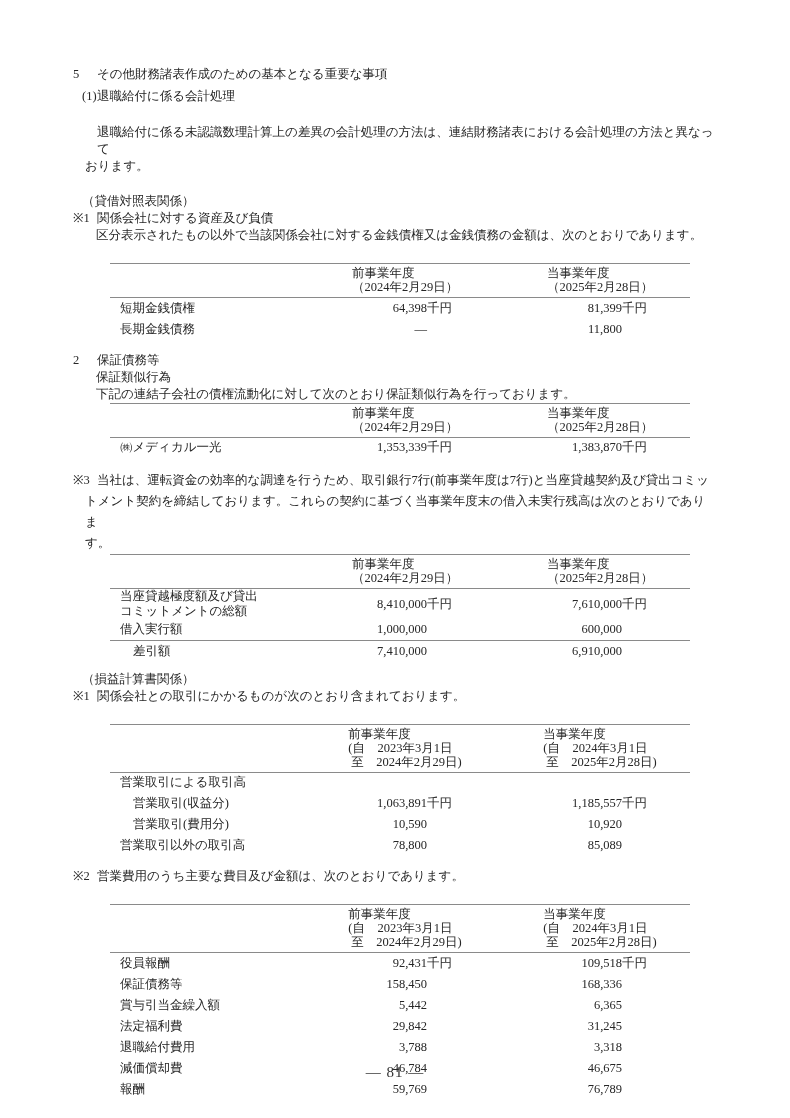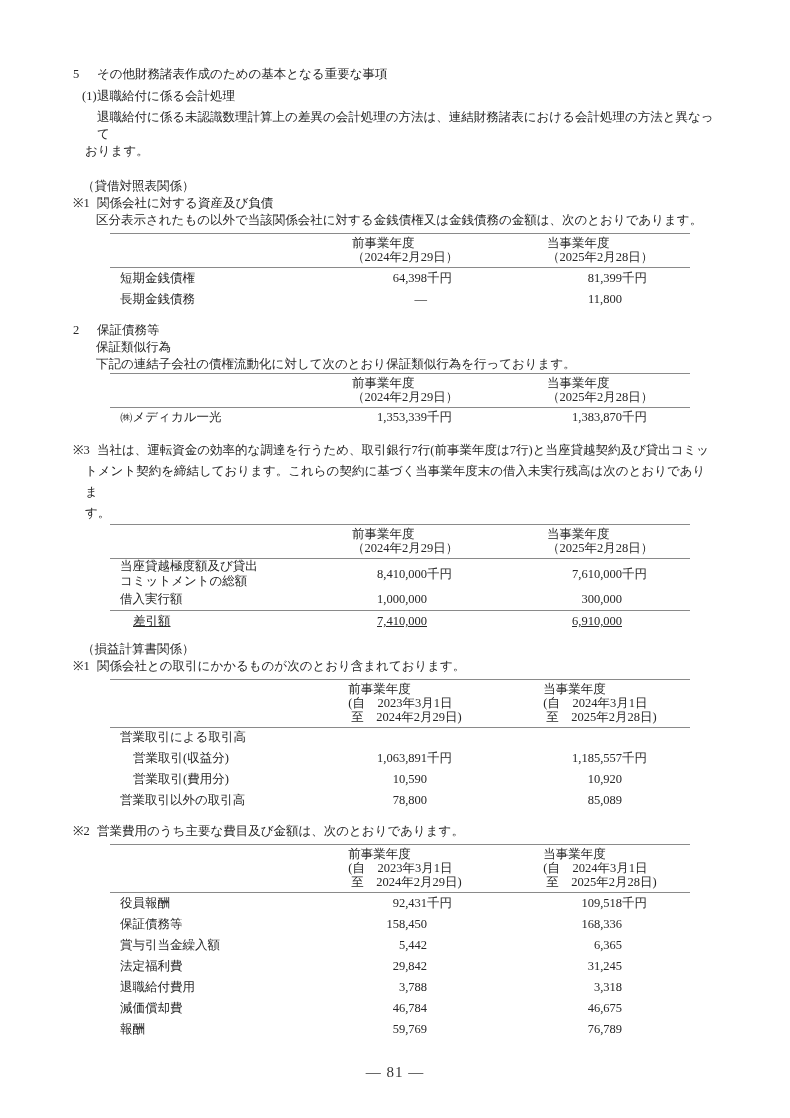--- a/index.html
+++ b/index.html
@@ -29,25 +29,25 @@
   .hgrp { display:inline-block; text-align:left; }
   .hl  { display:block; white-space:pre; }
   .hl1 { display:block; }
   tbody td { height:21px; vertical-align:middle; line-height:15px; }
   td.lab { text-align:left; padding-left:10px; }
   td.lab.ind { padding-left:23px; }
   td.num { text-align:right; }
   td.n1 { padding-right:58px; }
   td.n2 { padding-right:43px; }
   .unit { display:inline-block; width:25px; text-align:left; white-space:nowrap; }
-  tr.sum td { border-top:1px solid #8a8a8a;text-decoration:underline; }
+  tr.sum td { border-top:1px solid #8a8a8a; }
   tr.tall td { height:31px; }
   .lab2 { display:block; line-height:15px; }
 
-  .gap4  { margin-top:4px; }
+  .gap4  { margin-top:19px; }
   .gap5  { margin-top:5px; }
   .gap12 { margin-top:12px; }
   .gap18 { margin-top:18px; }
   .para3 .mrow, .para3 .tline { line-height:21px; }
 
   .pagenum { position:absolute; top:1064px; left:0; width:790px; text-align:center;
              font-size:15px; letter-spacing:1px; color:#333; }
 </style>
 </head>
 <body>
@@ -172,21 +172,21 @@
         <td class="lab">
           <span class="lab2">当座貸越極度額及び貸出</span>
             <span class="lab2">コミットメントの総額</span>
         </td>
         <td class="num n1"><span>8,410,000</span><span class="unit">千円</span></td>
         <td class="num n2"><span>7,610,000</span><span class="unit">千円</span></td>
       </tr>
       <tr>
         <td class="lab">借入実行額</td>
         <td class="num n1"><span>1,000,000</span><span class="unit"></span></td>
-        <td class="num n2"><span>300,000</span><span class="unit"></span></td>
+        <td class="num n2"><span>600,000</span><span class="unit"></span></td>
       </tr>
       <tr class="sum">
         <td class="lab ind">差引額</td>
         <td class="num n1"><span>7,410,000</span><span class="unit"></span></td>
         <td class="num n2"><span>6,910,000</span><span class="unit"></span></td>
       </tr>
     </tbody>
   </table>
 
   <div class="tline ind-head" style="margin-top:9px;">（損益計算書関係）</div>

